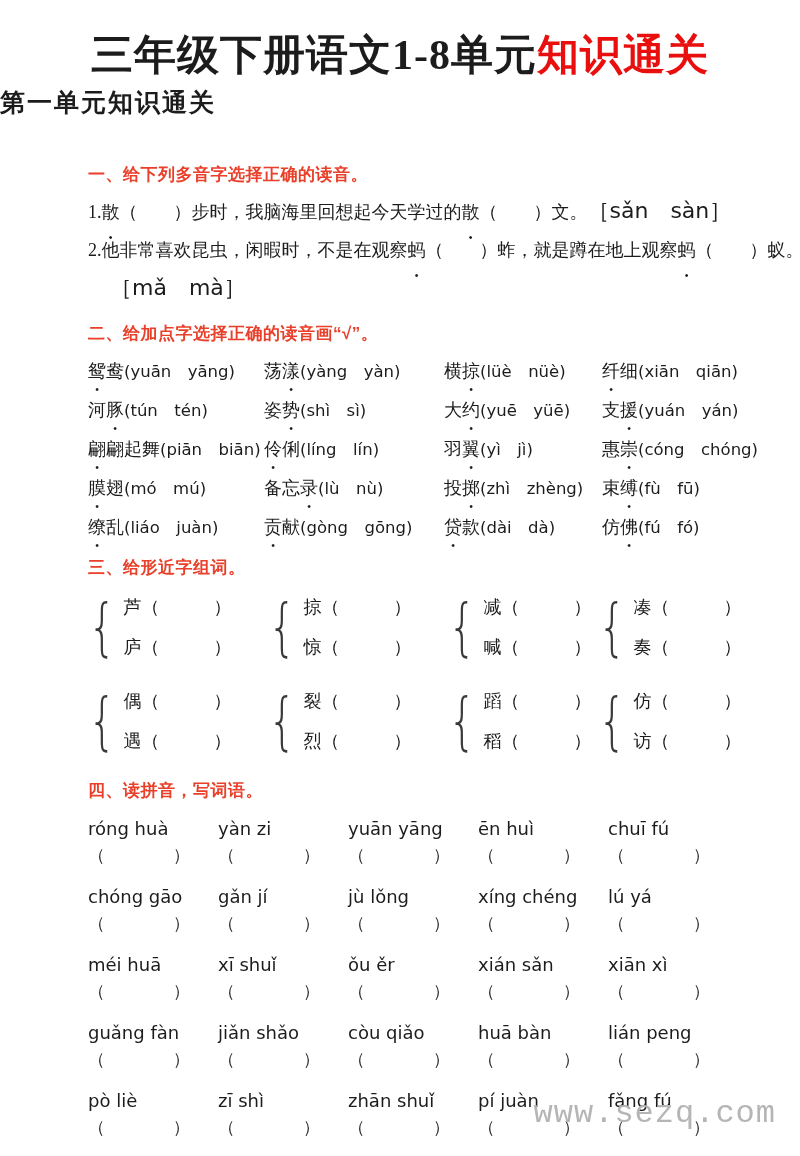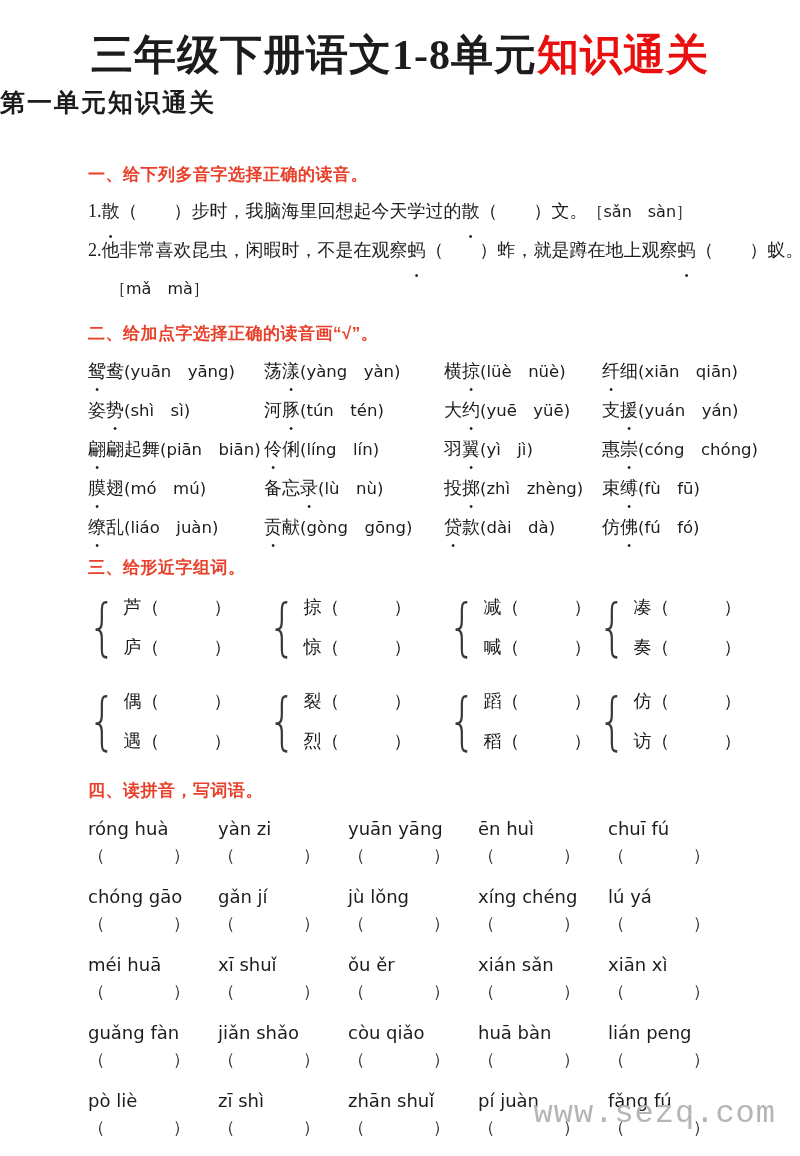--- a/index.html
+++ b/index.html
@@ -50,21 +50,21 @@
   .s1-lines{margin-top:6px;}
   .line{
     margin:0;
     font-size:18px;
     line-height:38px;
     white-space:nowrap;
   }
   .line.indent{padding-left:22px;}
   .py{
     font-family:"DejaVu Sans","Liberation Sans",sans-serif;
-    font-size:16px;
+    font-size:22px;
   }
   .dot{
     position:relative;
     display:inline-block;
   }
   .dot::after{
     content:"•";
     position:absolute;
     left:50%;
     transform:translateX(-50%);
@@ -161,22 +161,22 @@
     </div>
   </section>
 
   <section class="sec2">
     <h3 class="sec-head">二、给加点字选择正确的读音画“√”。</h3>
     <div class="grid4" id="sec2-grid">
         <div class="w-item"><span class="word"><span class="dot">鸳</span><span>鸯</span></span><span class="py">(yuān　yāng)</span></div>
         <div class="w-item"><span class="word"><span>荡</span><span class="dot">漾</span></span><span class="py">(yàng　yàn)</span></div>
         <div class="w-item"><span class="word"><span>横</span><span class="dot">掠</span></span><span class="py">(lüè　nüè)</span></div>
         <div class="w-item"><span class="word"><span class="dot">纤</span><span>细</span></span><span class="py">(xiān　qiān)</span></div>
+        <div class="w-item"><span class="word"><span>河</span><span class="dot">豚</span></span><span class="py">(tún　tén)</span></div>
         <div class="w-item"><span class="word"><span>姿</span><span class="dot">势</span></span><span class="py">(shì　sì)</span></div>
-        <div class="w-item"><span class="word"><span>河</span><span class="dot">豚</span></span><span class="py">(tún　tén)</span></div>
         <div class="w-item"><span class="word"><span>大</span><span class="dot">约</span></span><span class="py">(yuē　yüē)</span></div>
         <div class="w-item"><span class="word"><span>支</span><span class="dot">援</span></span><span class="py">(yuán　yán)</span></div>
         <div class="w-item"><span class="word"><span class="dot">翩</span><span>翩</span><span>起</span><span>舞</span></span><span class="py">(piān　biān)</span></div>
         <div class="w-item"><span class="word"><span class="dot">伶</span><span>俐</span></span><span class="py">(líng　lín)</span></div>
         <div class="w-item"><span class="word"><span>羽</span><span class="dot">翼</span></span><span class="py">(yì　jì)</span></div>
         <div class="w-item"><span class="word"><span>惠</span><span class="dot">崇</span></span><span class="py">(cóng　chóng)</span></div>
         <div class="w-item"><span class="word"><span class="dot">膜</span><span>翅</span></span><span class="py">(mó　mú)</span></div>
         <div class="w-item"><span class="word"><span>备</span><span>忘</span><span class="dot">录</span></span><span class="py">(lù　nù)</span></div>
         <div class="w-item"><span class="word"><span>投</span><span class="dot">掷</span></span><span class="py">(zhì　zhèng)</span></div>
         <div class="w-item"><span class="word"><span>束</span><span class="dot">缚</span></span><span class="py">(fù　fū)</span></div>

